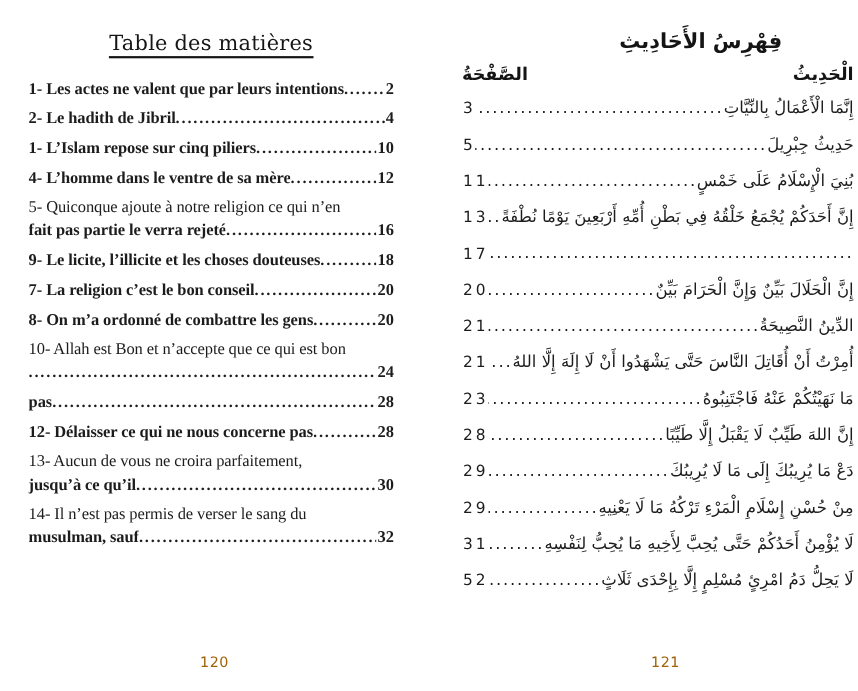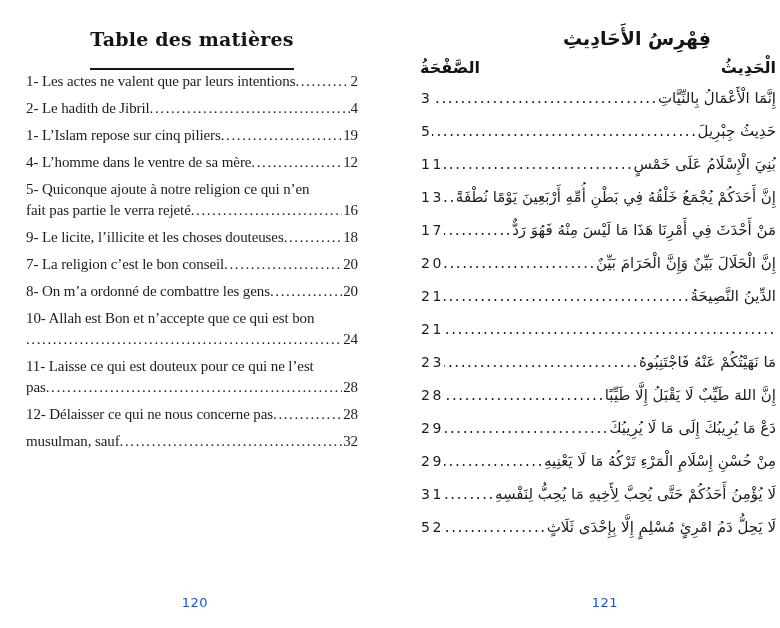--- a/index.html
+++ b/index.html
@@ -18,37 +18,37 @@
     height: 628px;
     box-sizing: border-box;
   }
   .page-left  { left: 0;     width: 390px; padding: 26px 32px 0 26px; }
   .page-right { left: 410px; width: 390px; padding: 24px 24px 0 10px; direction: rtl; }
 
   
   .fr-title-wrap { text-align: center; line-height: 26px; }
   .fr-title {
     font-family: "DejaVu Serif", serif;
-    font-weight: bold;
+    font-weight: normal;
     font-size: 19px;
     letter-spacing: 0.2px;
     color: #151515;
     border-bottom: 2px solid #151515;
-    padding-bottom: 18px;
+    padding-bottom: 1px;
   }
   .toc { margin-top: 17px; }
   .toc-item {
     font-size: 15px;
     line-height: 21px;
     letter-spacing: -0.1px;
     margin-bottom: 6px;
     color: #1c1c1c;
   }
   .toc-line { white-space: nowrap; overflow: hidden; }
-  .toc-line.last { display: flex; align-items: baseline; }
+  .toc-line.last { display: flex; align-items: baseline; font-weight: bold; }
   .toc-line .t { flex: 0 1 auto; white-space: nowrap; overflow: hidden; }
   .dots { flex: 1 1 0; min-width: 0; overflow: hidden; white-space: nowrap; }
   .dots::after {
     content: "......................................................................................................................................................";
     letter-spacing: 1.6px;
   }
   .toc-line .pg { flex: 0 0 auto; padding-left: 1px; }
 
   
   .ar { font-family: "DejaVu Sans", sans-serif; }
@@ -90,21 +90,21 @@
 
   
   .folio {
     position: absolute;
     left: 0; right: 0;
     bottom: 18px;
     text-align: center;
     font-family: "DejaVu Sans", sans-serif;
     font-size: 13px;
     letter-spacing: 0.5px;
-    color: #1d4ed8;
+    color: #a16207;
   }
   .page-right .folio { direction: ltr; }
 </style>
 </head>
 <body>
 
 <div class="book">
 
   <div class="page page-left">
     <div class="fr-title-wrap">
@@ -122,21 +122,21 @@
           <div class="toc-line last">
             <span class="t">2- Le hadith de Jibril</span>
             <span class="dots"></span>
             <span class="pg">4</span>
           </div>
         </div>
         <div class="toc-item">
           <div class="toc-line last">
             <span class="t">1- L’Islam repose sur cinq piliers</span>
             <span class="dots"></span>
-            <span class="pg">19</span>
+            <span class="pg">10</span>
           </div>
         </div>
         <div class="toc-item">
           <div class="toc-line last">
             <span class="t">4- L’homme dans le ventre de sa mère</span>
             <span class="dots"></span>
             <span class="pg">12</span>
           </div>
         </div>
         <div class="toc-item">
@@ -170,35 +170,43 @@
         </div>
         <div class="toc-item">
           <div class="toc-line">10- Allah est Bon et n’accepte que ce qui est bon</div>
           <div class="toc-line last">
             <span class="t"></span>
             <span class="dots"></span>
             <span class="pg">24</span>
           </div>
         </div>
         <div class="toc-item">
-          <div class="toc-line">11- Laisse ce qui est douteux pour ce qui ne l’est</div>
           <div class="toc-line last">
             <span class="t">pas</span>
             <span class="dots"></span>
             <span class="pg">28</span>
           </div>
         </div>
         <div class="toc-item">
           <div class="toc-line last">
             <span class="t">12- Délaisser ce qui ne nous concerne pas</span>
             <span class="dots"></span>
             <span class="pg">28</span>
           </div>
         </div>
         <div class="toc-item">
+          <div class="toc-line">13- Aucun de vous ne croira parfaitement,</div>
+          <div class="toc-line last">
+            <span class="t">jusqu’à ce qu’il</span>
+            <span class="dots"></span>
+            <span class="pg">30</span>
+          </div>
+        </div>
+        <div class="toc-item">
+          <div class="toc-line">14- Il n’est pas permis de verser le sang du</div>
           <div class="toc-line last">
             <span class="t">musulman, sauf</span>
             <span class="dots"></span>
             <span class="pg">32</span>
           </div>
         </div>
       </div>
     <div class="folio">120</div>
   </div>
 
@@ -223,35 +231,35 @@
           <span class="t">بُنِيَ الْإِسْلَامُ عَلَى خَمْسٍ</span>
           <span class="dots"></span>
           <span class="pg">11</span>
         </div>
         <div class="idx-item">
           <span class="t">إِنَّ أَحَدَكُمْ يُجْمَعُ خَلْقُهُ فِي بَطْنِ أُمِّهِ أَرْبَعِينَ يَوْمًا نُطْفَةً</span>
           <span class="dots"></span>
           <span class="pg">13</span>
         </div>
         <div class="idx-item">
-          <span class="t">مَنْ أَحْدَثَ فِي أَمْرِنَا هَذَا مَا لَيْسَ مِنْهُ فَهُوَ رَدٌّ</span>
           <span class="dots"></span>
           <span class="pg">17</span>
         </div>
         <div class="idx-item">
           <span class="t">إِنَّ الْحَلَالَ بَيِّنٌ وَإِنَّ الْحَرَامَ بَيِّنٌ</span>
           <span class="dots"></span>
           <span class="pg">20</span>
         </div>
         <div class="idx-item">
           <span class="t">الدِّينُ النَّصِيحَةُ</span>
           <span class="dots"></span>
           <span class="pg">21</span>
         </div>
         <div class="idx-item">
+          <span class="t">أُمِرْتُ أَنْ أُقَاتِلَ النَّاسَ حَتَّى يَشْهَدُوا أَنْ لَا إِلَهَ إِلَّا اللهُ</span>
           <span class="dots"></span>
           <span class="pg">21</span>
         </div>
         <div class="idx-item">
           <span class="t">مَا نَهَيْتُكُمْ عَنْهُ فَاجْتَنِبُوهُ</span>
           <span class="dots"></span>
           <span class="pg">23</span>
         </div>
         <div class="idx-item">
           <span class="t">إِنَّ اللهَ طَيِّبٌ لَا يَقْبَلُ إِلَّا طَيِّبًا</span>

